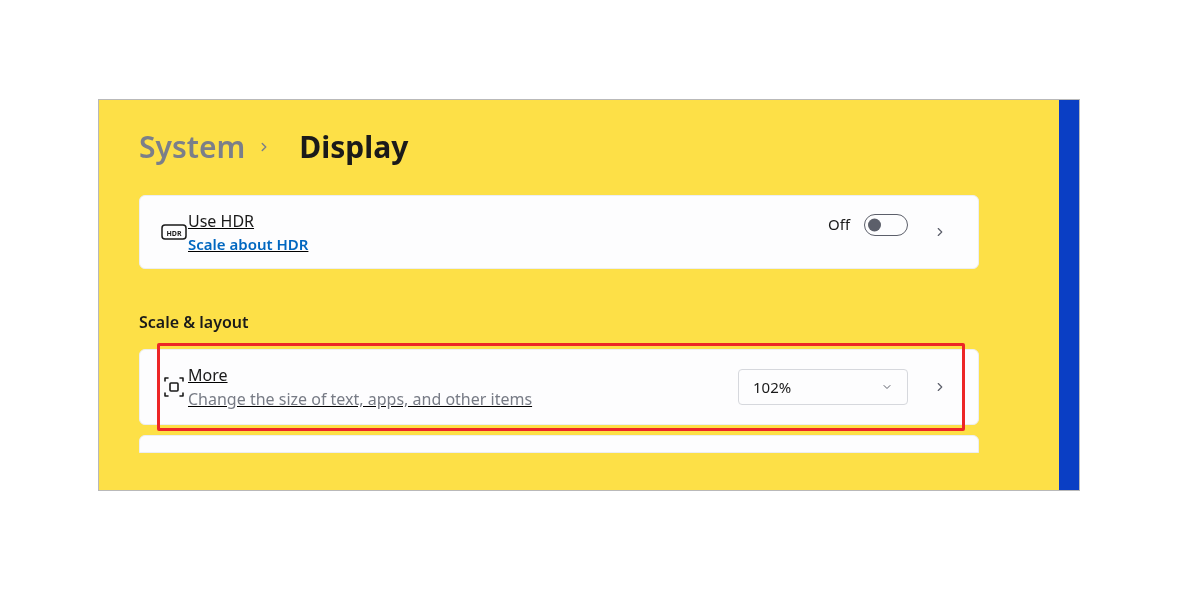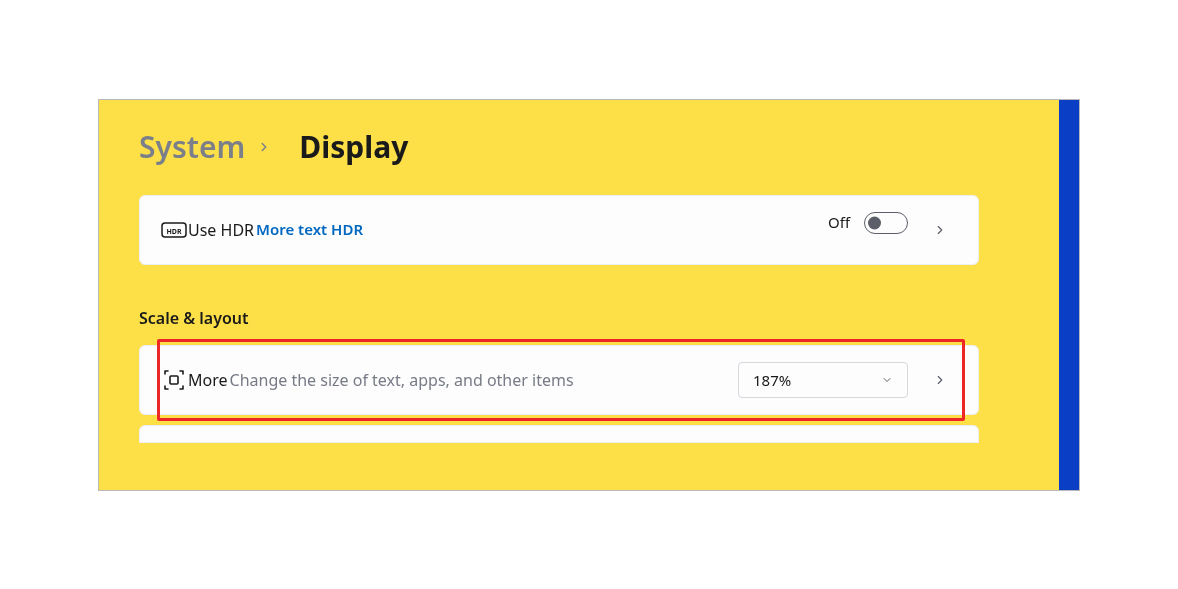--- a/index.html
+++ b/index.html
@@ -71,22 +71,23 @@
     .card-icon {
       width: 28px;
       display: flex;
       align-items: center;
       justify-content: center;
       flex-shrink: 0;
     }
     .card-text {
       flex: 1;
       display: flex;
-      flex-direction: row;
+      flex-direction: column;
       gap: 2px;
+      text-decoration: underline;
     }
     .card-title {
       font-size: 16px;
       color: #1a1a1a;
       font-weight: 400;
     }
     .card-link {
       font-size: 15px;
       color: #0067c0;
       font-weight: 600;
@@ -195,21 +196,21 @@
 
     <div class="card">
       <div class="card-icon">
         <svg width="26" height="16" viewBox="0 0 26 16" fill="none">
           <rect x="1" y="1" width="24" height="14" rx="3" stroke="#1a1a1a" stroke-width="1.5"></rect>
           <text x="13" y="11.5" font-size="7" font-weight="700" fill="#1a1a1a" text-anchor="middle" font-family="Segoe UI">HDR</text>
         </svg>
       </div>
       <div class="card-text">
         <span class="card-title">Use HDR</span>
-        <span class="card-link">More text HDR</span>
+        <span class="card-link">Scale about HDR</span>
       </div>
       <div class="card-right">
         <span class="toggle-label">Off</span>
         <div class="toggle">
           <div class="toggle-knob"></div>
         </div>
         <div class="chevron-btn">
           <svg width="14" height="14" viewBox="0 0 24 24" fill="none" stroke="#5c5f6a" stroke-width="2" stroke-linecap="round" stroke-linejoin="round">
               <polyline points="9 18 15 12 9 6"></polyline>
             </svg>
@@ -229,21 +230,21 @@
             <path d="M18 21 L21 21 L21 18"></path>
             <rect x="8" y="8" width="8" height="8" rx="1"></rect>
           </svg>
         </div>
         <div class="card-text">
           <span class="card-title">More</span>
           <span class="card-sub">Change the size of text, apps, and other items</span>
         </div>
         <div class="card-right">
           <div class="dropdown">
-            <span>187%</span>
+            <span>102%</span>
             <svg width="12" height="12" viewBox="0 0 24 24" fill="none" stroke="#5c5f6a" stroke-width="2" stroke-linecap="round" stroke-linejoin="round">
                 <polyline points="6 9 12 15 18 9"></polyline>
               </svg>
           </div>
           <div class="chevron-btn">
             <svg width="14" height="14" viewBox="0 0 24 24" fill="none" stroke="#5c5f6a" stroke-width="2" stroke-linecap="round" stroke-linejoin="round">
                 <polyline points="9 18 15 12 9 6"></polyline>
               </svg>
           </div>
         </div>

